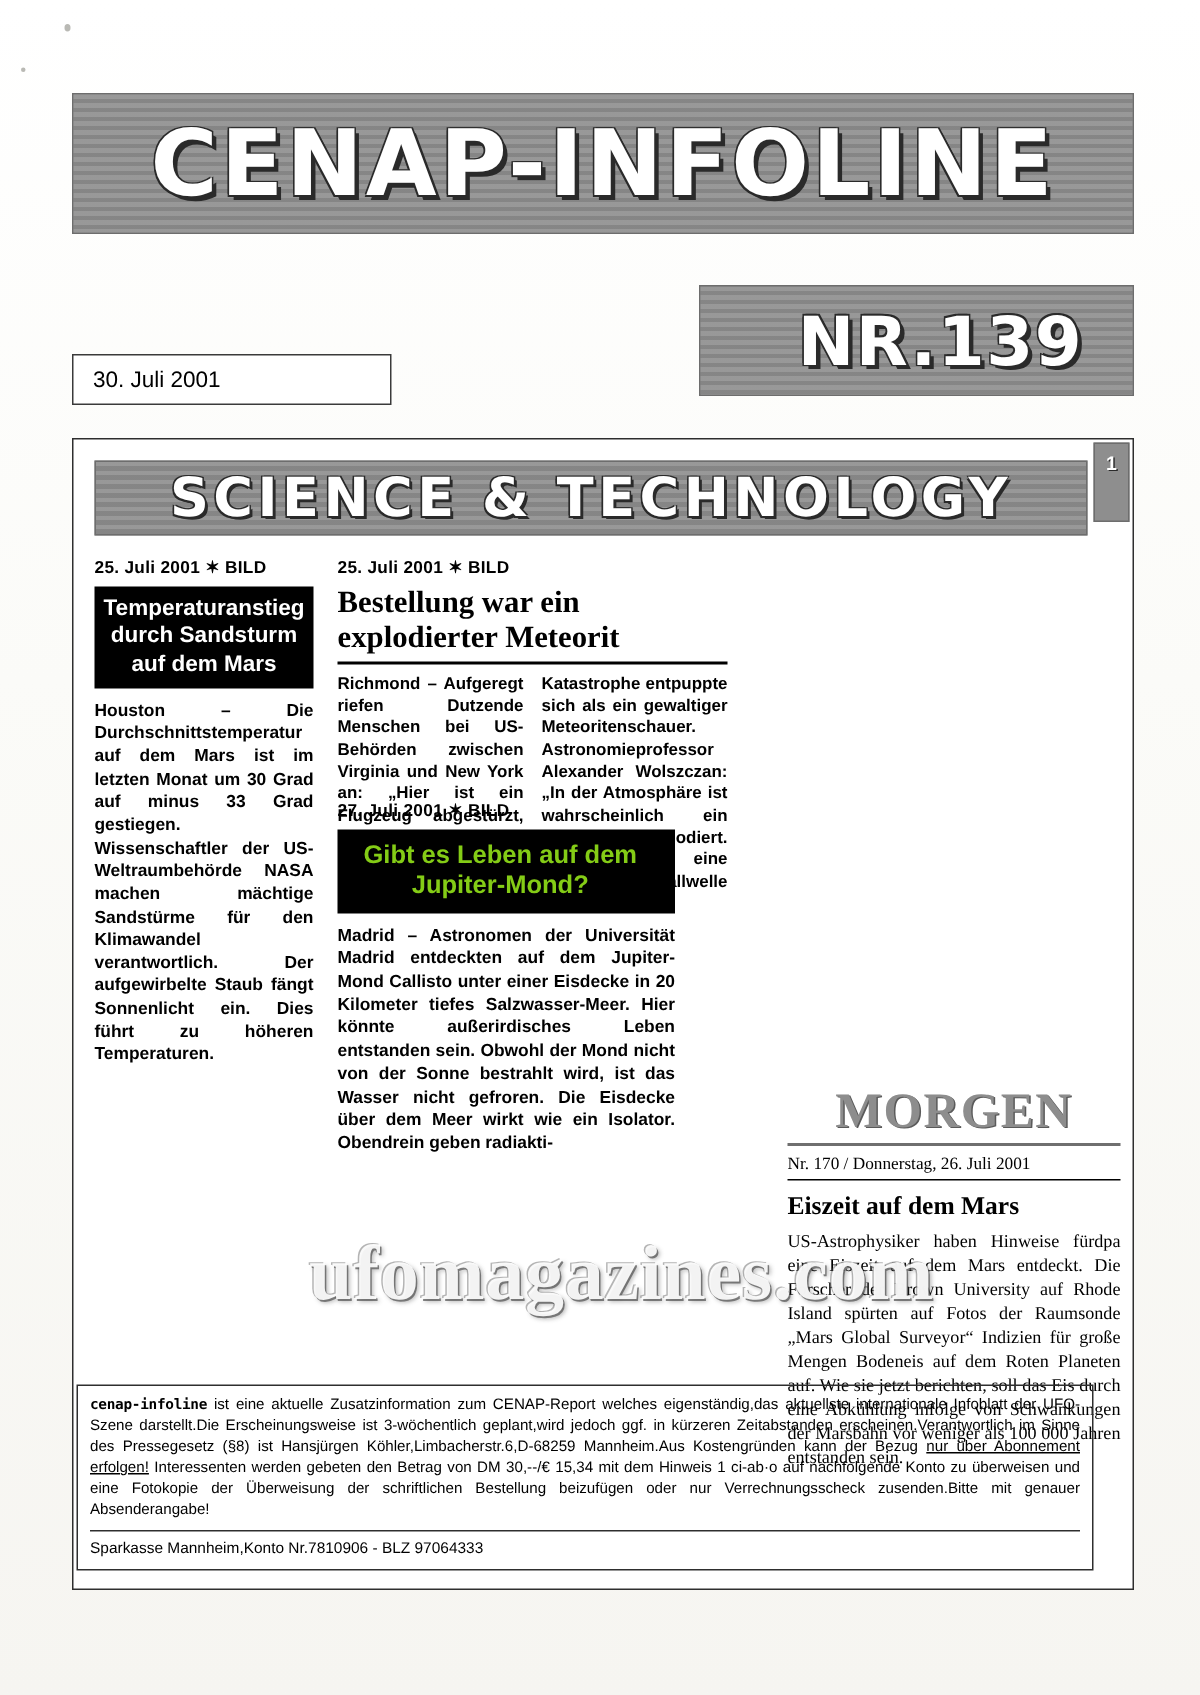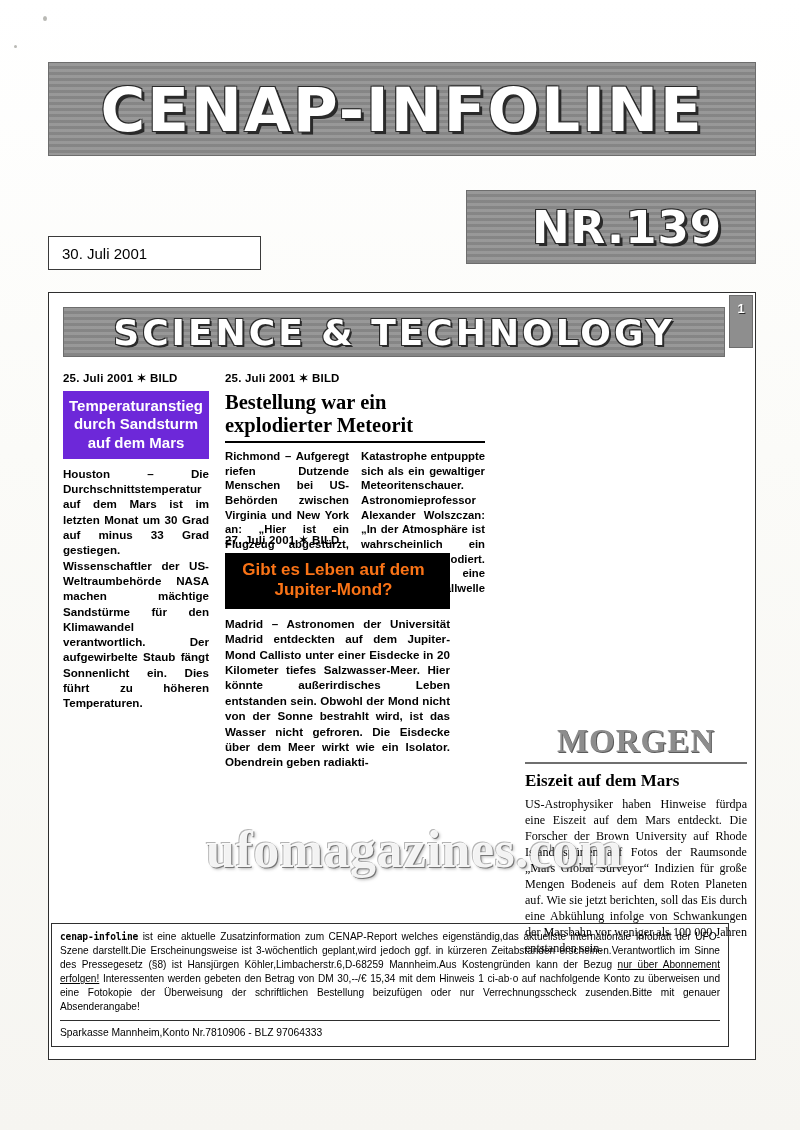--- a/index.html
+++ b/index.html
@@ -97,21 +97,21 @@
   }
 
   .kicker{
     font-family:"Liberation Sans",sans-serif;
     font-size:11.5px;font-weight:bold;letter-spacing:.2px;
   }
 
   
   .col-left{position:absolute;left:14px;top:78px;width:146px;}
   .hl-black{
-    background:#6d28d9;color:#fff;padding:6px 5px 7px 5px;
+    background:#000000;color:#fff;padding:6px 5px 7px 5px;
     font-family:"Liberation Sans",sans-serif;
     font-weight:bold;font-size:15px;line-height:1.22;text-align:center;
     margin-top:6px;
   }
   .body-left{
     margin-top:7px;font-size:11.6px;line-height:1.32;text-align:justify;
     font-weight:bold;font-family:"Liberation Sans",sans-serif;
   }
 
   
@@ -123,21 +123,21 @@
   }
   .twocol{
     margin-top:6px;
     column-count:2;column-gap:12px;
     font-size:11.3px;line-height:1.3;text-align:justify;font-weight:bold;
   }
 
   
   .col-mid2{position:absolute;left:176px;top:240px;width:225px;}
   .hl-black2{
-    background:#000;color:#f97316;padding:7px 14px 8px 6px;margin-top:6px;
+    background:#000;color:#84cc16;padding:7px 14px 8px 6px;margin-top:6px;
     font-weight:bold;font-size:17px;line-height:1.2;text-align:center;
     font-family:"Liberation Sans",sans-serif;
   }
   .body-j{
     margin-top:7px;font-size:11.6px;line-height:1.33;text-align:justify;font-weight:bold;
   }
 
   
   .col-right{position:absolute;left:452px;top:430px;width:222px;margin-left:24px;}
   .morgen-logo{
@@ -238,20 +238,21 @@
     </div>
 
     <div class="col-mid2">
       <div class="kicker">27. Juli 2001 ✶ BILD</div>
       <div class="hl-black2">Gibt es Leben auf dem Jupiter-Mond?</div>
       <div class="body-j">Madrid – Astronomen der Universität Madrid entdeckten auf dem Jupiter-Mond Callisto unter einer Eisdecke in 20 Kilometer tiefes Salzwasser-Meer. Hier könnte außerirdisches Leben entstanden sein. Obwohl der Mond nicht von der Sonne bestrahlt wird, ist das Wasser nicht gefroren. Die Eisdecke über dem Meer wirkt wie ein Isolator. Obendrein geben radiakti-</div>
     </div>
 
     <div class="col-right">
       <div class="morgen-logo">MORGEN</div>
+      <div class="morgen-meta">Nr. 170 / Donnerstag, 26. Juli 2001</div>
       <div class="morgen-head">Eiszeit auf dem Mars</div>
       <div class="morgen-body"><span class="dpa">dpa</span><span>US-Astrophysiker haben Hinweise für eine Eiszeit auf dem Mars entdeckt. Die Forscher der Brown University auf Rhode Island spürten auf Fotos der Raumsonde „Mars Global Surveyor“ Indizien für große Mengen Bodeneis auf dem Roten Planeten auf. Wie sie jetzt berichten, soll das Eis durch eine Abkühlung infolge von Schwankungen der Marsbahn vor weniger als 100 000 Jahren entstanden sein.</span></div>
     </div>
 
     <div class="footer">
       <span class="brand">cenap-infoline</span>
       <span>ist eine aktuelle Zusatzinformation zum CENAP-Report welches eigenständig,das aktuellste internationale Infoblatt der UFO-Szene darstellt.Die Erscheinungsweise ist 3-wöchentlich geplant,wird jedoch ggf. in kürzeren Zeitabstanden erscheinen.Verantwortlich im Sinne des Pressegesetz (§8) ist Hansjürgen Köhler,Limbacherstr.6,D-68259 Mannheim.Aus Kostengründen kann der Bezug</span>
       <span class="u">nur über Abonnement erfolgen!</span>
       <span>Interessenten werden gebeten den Betrag von DM 30,--/€ 15,34 mit dem Hinweis 1 ci-ab·o auf nachfolgende Konto zu überweisen und eine Fotokopie der Überweisung der schriftlichen Bestellung beizufügen oder nur Verrechnungsscheck zusenden.Bitte mit genauer Absenderangabe!</span>
       <div class="bankline">Sparkasse Mannheim,Konto Nr.7810906 - BLZ 97064333</div>

